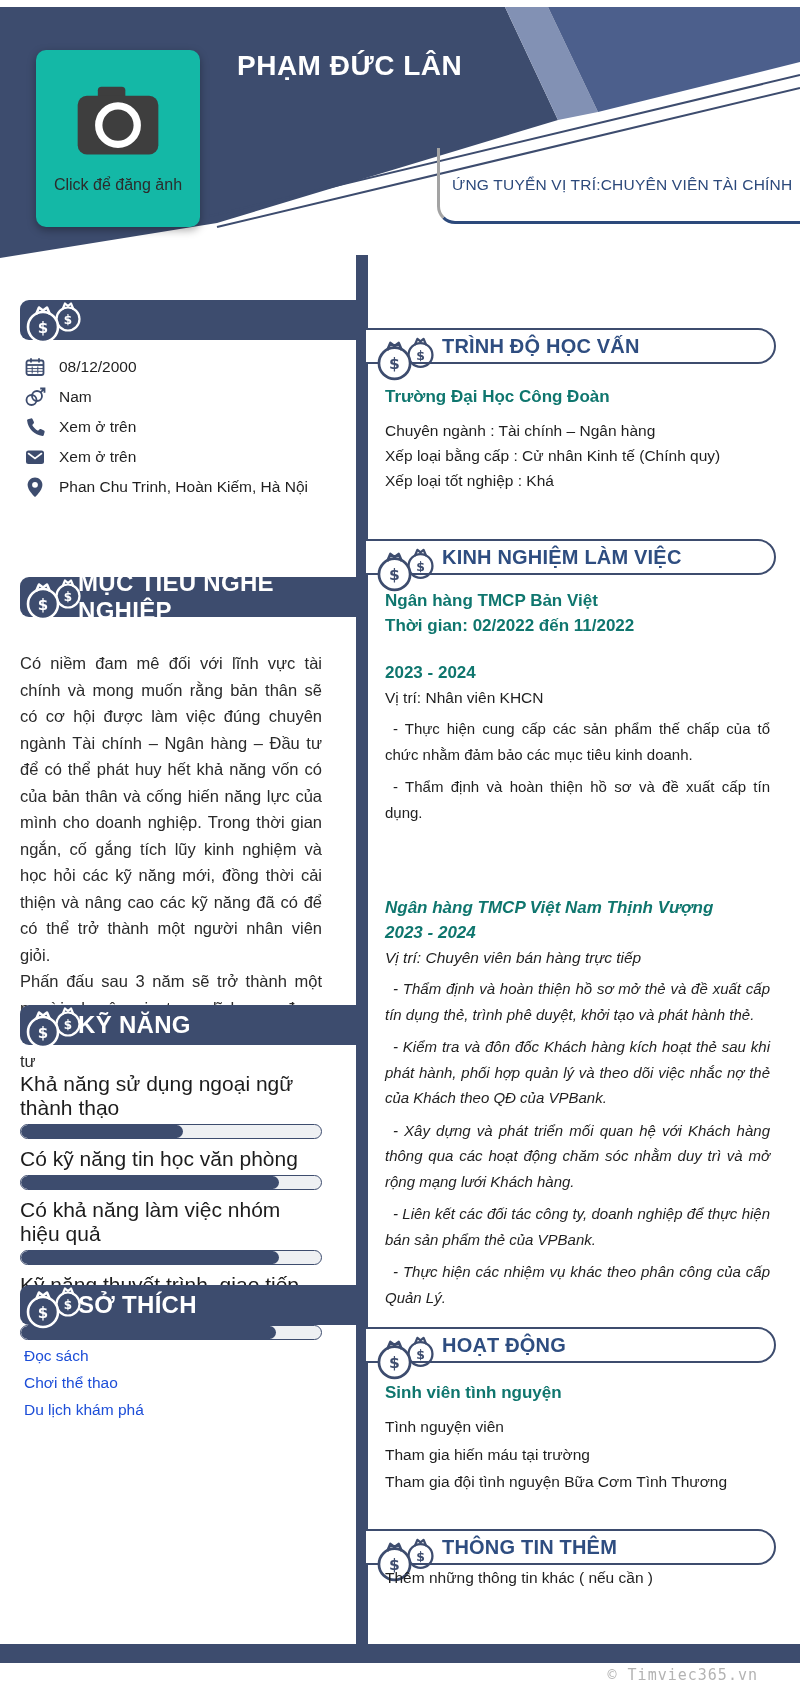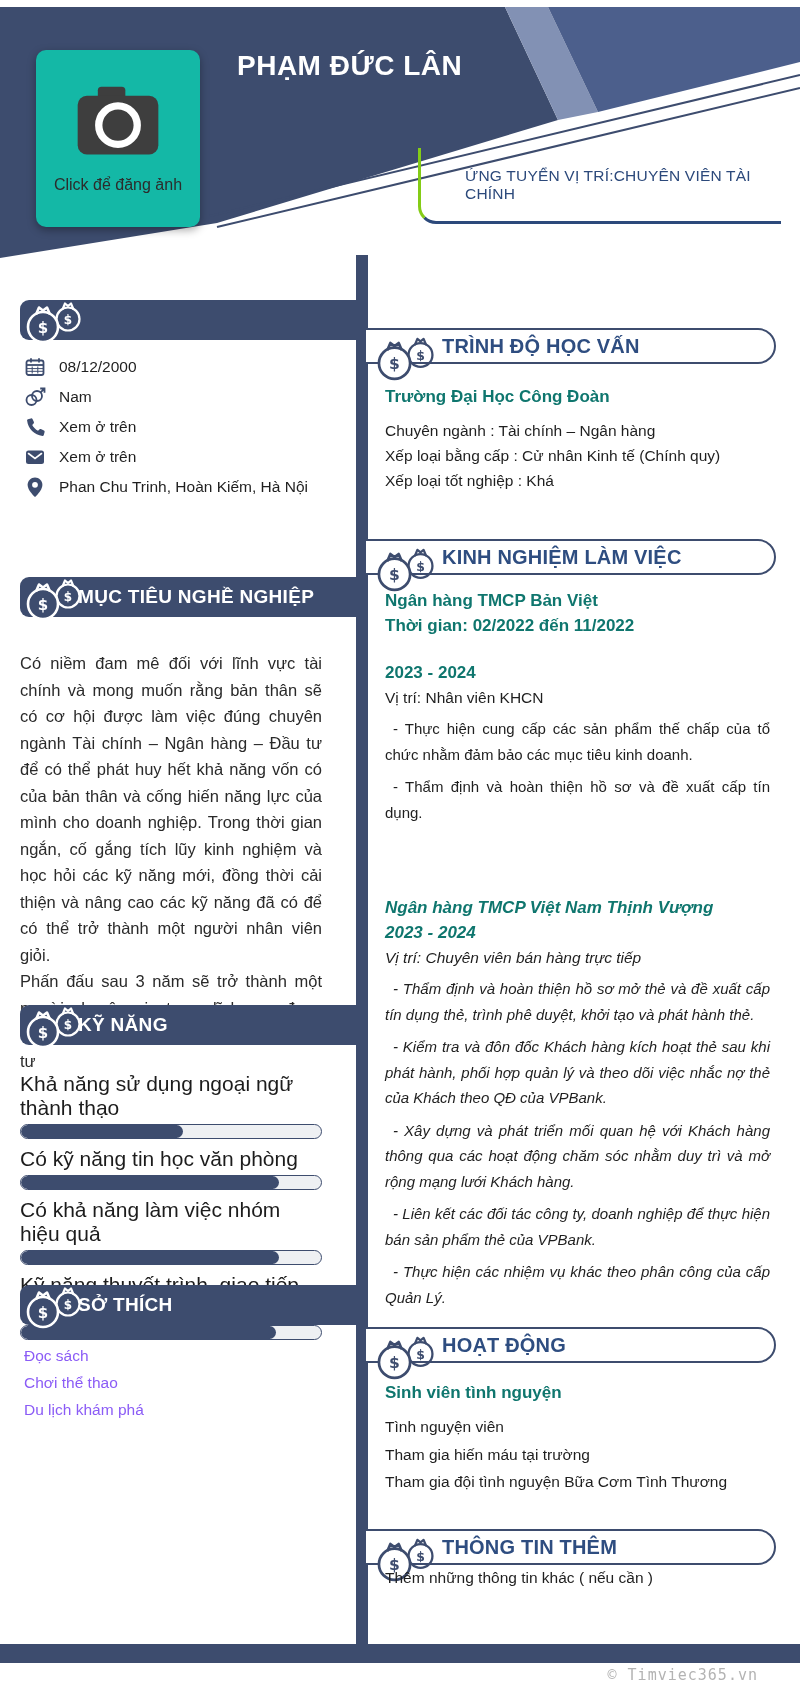--- a/index.html
+++ b/index.html
@@ -7,35 +7,35 @@
         font-family:"Liberation Sans","DejaVu Sans",sans-serif;}
 
   
   .header{position:absolute;left:0;top:0;width:800px;height:265px;}
   .hbg{position:absolute;left:0;top:0;width:800px;height:265px;}
   .photo-card{position:absolute;left:36px;top:50px;width:164px;height:177px;background:#14b8a6;
               border-radius:10px;box-shadow:0 3px 8px rgba(0,0,0,.35);display:flex;flex-direction:column;
               align-items:center;justify-content:center;cursor:pointer;}
   .photo-label{margin-top:12px;font-size:16px;color:#2c2c2c;}
   .cv-name{position:absolute;left:237px;top:50px;font-size:28px;font-weight:bold;color:#fff;letter-spacing:.5px;white-space:nowrap;}
-  .position-box{position:absolute;left:418px;top:148px;width:363px;height:76px;box-sizing:border-box;
-                border-left:3px solid #84cc16;border-bottom:3px solid #2c497b;border-bottom-left-radius:18px;
-                display:flex;align-items:center;padding-left:44px;}
+  .position-box{position:absolute;left:437px;top:148px;width:363px;height:76px;box-sizing:border-box;
+                border-left:3px solid #a3a3a3;border-bottom:3px solid #2c497b;border-bottom-left-radius:18px;
+                display:flex;align-items:center;padding-left:12px;}
   .position-text{font-size:15.5px;color:#2c497b;font-weight:500;letter-spacing:.2px;}
 
   
   .divider{position:absolute;left:356px;top:255px;width:12px;height:1389px;background:#3d4c6e;}
   .bottom-bar{position:absolute;left:0;top:1644px;width:800px;height:19px;background:#3d4c6e;}
   .footer-credit{position:absolute;top:1666px;right:42px;font-family:"DejaVu Sans Mono",monospace;
                  font-size:15px;color:#b3b3b3;letter-spacing:1px;}
 
   
   .lbar{position:absolute;left:20px;width:336px;height:40px;background:#3d4c6e;border-radius:9px 0 0 9px;
         display:flex;align-items:center;box-sizing:border-box;padding-left:58px;}
-  .lbar .bar-label{color:#fff;font-size:19px;font-weight:bold;letter-spacing:.3px;}
+  .lbar .bar-label{color:#fff;font-size:24px;font-weight:bold;letter-spacing:.3px;}
   .mb{position:absolute;left:2px;top:-6px;width:66px;height:52px;color:#fff;}
   .mb svg{display:block;width:100%;height:100%;}
   .lbar .mb circle.big{fill:#3d4c6e;}
 
   .info-list{position:absolute;left:24px;top:352px;width:312px;}
   .info-row{display:flex;align-items:center;height:30px;gap:13px;}
   .info-ico{width:22px;height:22px;color:#3d4c6e;flex:0 0 22px;}
   .info-ico svg{display:block;width:22px;height:22px;}
   .info-text{font-size:15.5px;color:#1f1f1f;white-space:nowrap;}
 
@@ -43,21 +43,21 @@
                   font-size:16.5px;line-height:26.5px;color:#2a2a2a;}
   .objective-text p{margin:0;}
 
   .skills-list{position:absolute;left:20px;top:1072px;width:302px;}
   .skill-item{margin-bottom:8px;}
   .skill-label{font-size:21px;color:#1c1c1c;margin-bottom:4px;}
   .skill-track{height:13px;border:1.5px solid #3d4c6e;border-radius:13px;background:#eef0f3;overflow:hidden;}
   .skill-fill{height:100%;background:#3d4c6e;border-radius:13px;}
 
   .hobby-list{position:absolute;left:24px;top:1342px;}
-  .hobby-item{font-size:15.5px;color:#8b5cf6;line-height:27px;}
+  .hobby-item{font-size:15.5px;color:#1d4ed8;line-height:27px;}
 
   
   .rbox{position:absolute;left:364px;width:412px;height:36px;box-sizing:border-box;background:#fff;
         border:2.5px solid #3d4c6e;border-radius:0 18px 18px 0;display:flex;align-items:center;padding-left:76px;}
   .rbox .bar-label{color:#2e4d80;font-size:20px;font-weight:bold;letter-spacing:.2px;}
   .rbox .mb{left:6px;top:-1px;width:70px;height:54px;color:#3d4c6e;}
   .rbox .mb circle.big{fill:#fff;}
 
   .rcontent{position:absolute;left:385px;width:385px;font-size:15.5px;color:#1f1f1f;}
   .subhead{font-size:17px;font-weight:bold;color:#0f766e;line-height:25px;}

